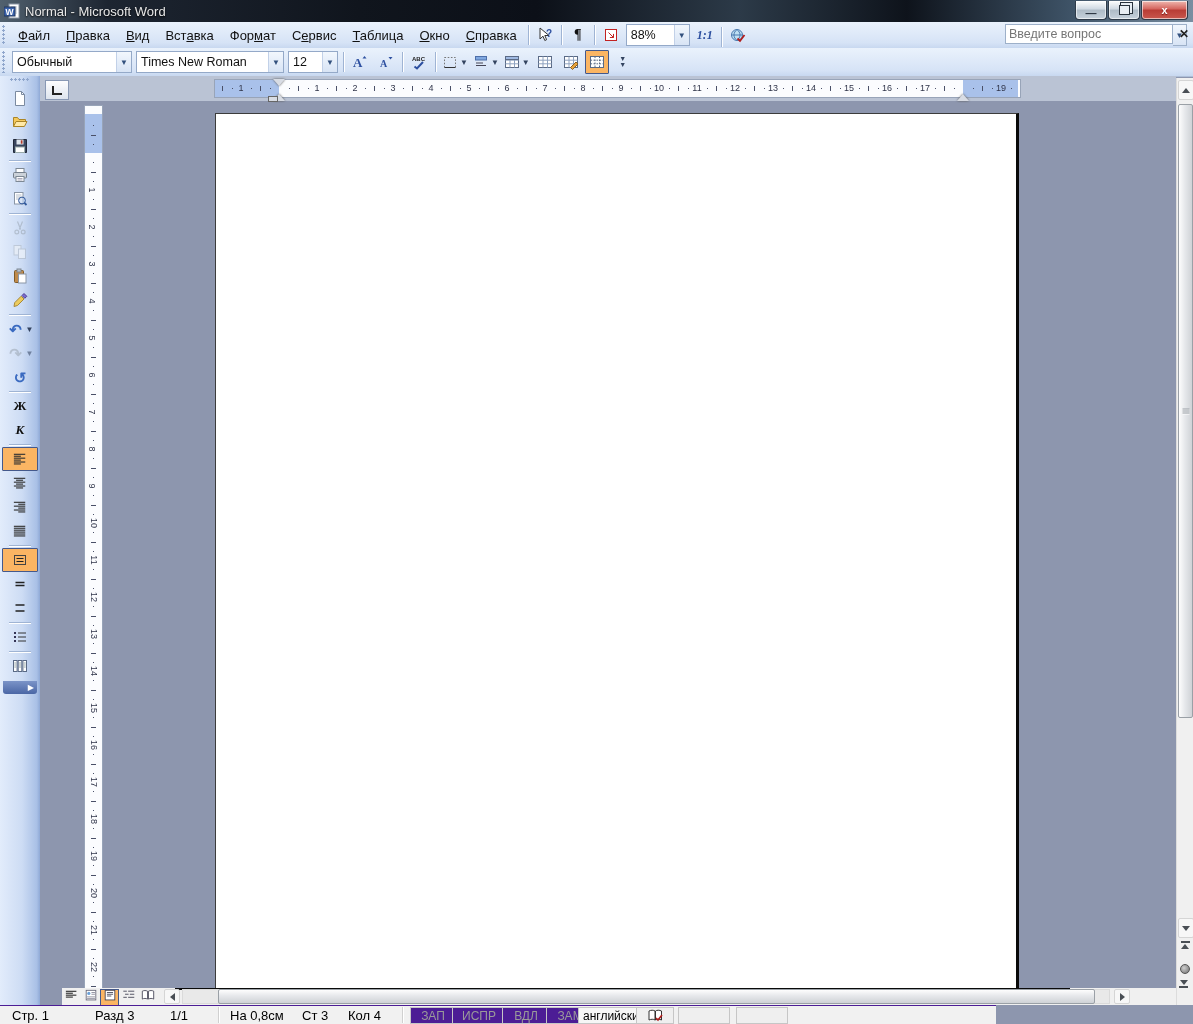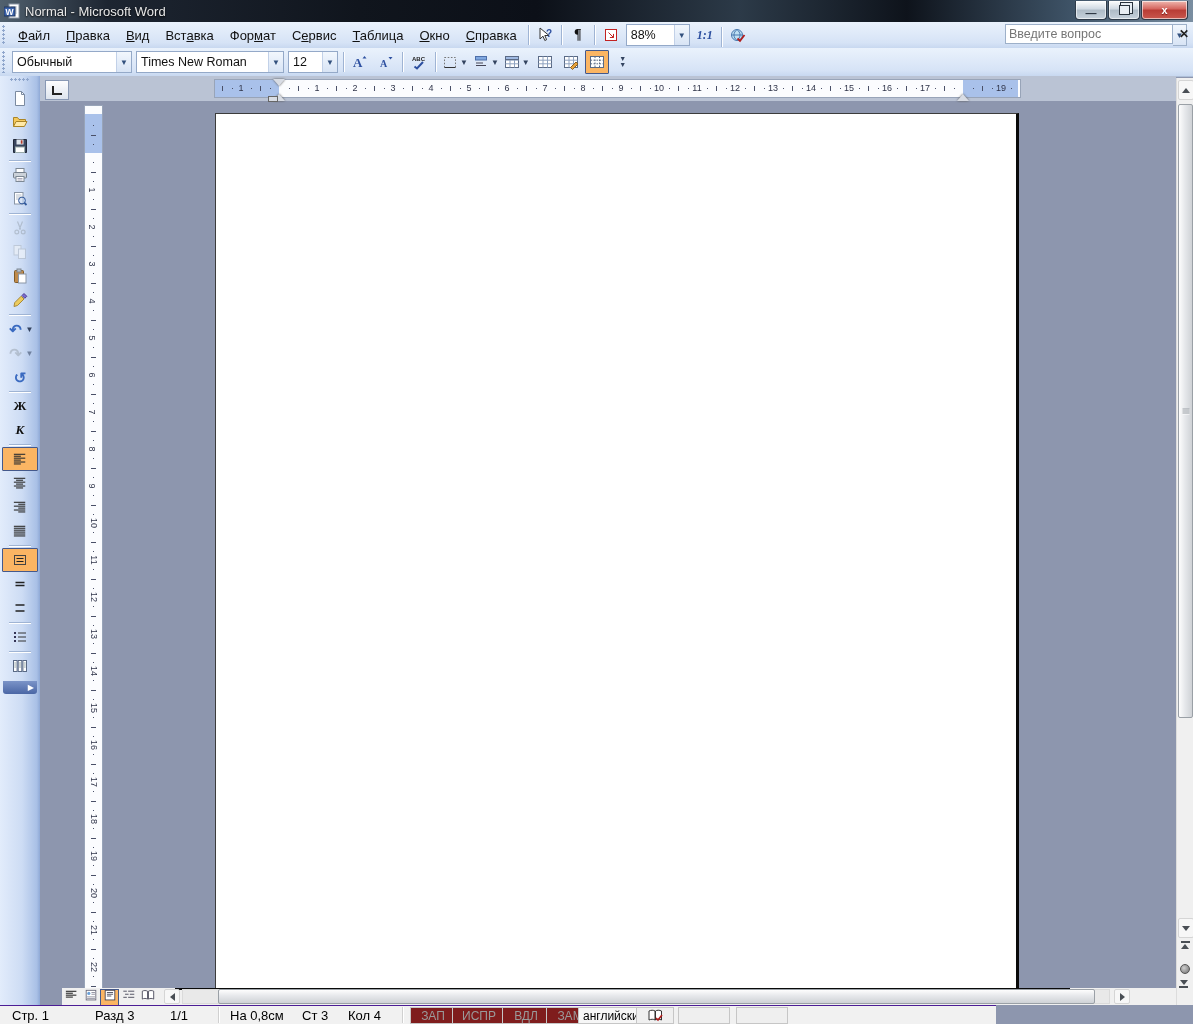--- a/index.html
+++ b/index.html
@@ -111,21 +111,21 @@
   #htrack{position:absolute;left:120px;top:1px;width:928px;height:15px;background:#e9e9e9;border:1px solid #dadada;box-sizing:border-box;}
   #hthumb{position:absolute;left:156px;top:1px;width:877px;height:15px;border:1px solid #9aa0a6;border-radius:2px;box-sizing:border-box;
     background:linear-gradient(#fdfdfd,#e6e8eb 45%,#cfd2d6);}
   #pagebottomline{position:absolute;left:113px;top:0px;width:895px;height:2px;background:#0a0a0a;}
 
   
   #statusbar{position:absolute;left:0;top:1005px;width:996px;height:19px;background:#f1f1f1;border-top:1px solid #4c1d95;color:#000;}
   .scell{position:absolute;top:2px;white-space:nowrap;}
   .sdivider{position:absolute;top:1px;width:1px;height:16px;background:#d0d0d0;box-shadow:1px 0 0 #fff;}
   .stoggle{position:absolute;top:1px;height:15px;border:1px solid #c6c6c6;color:#9a9a9a;font-size:12px;
-    display:flex;align-items:center;justify-content:center;padding:0 4px;background:#7f1d1d;}
+    display:flex;align-items:center;justify-content:center;padding:0 4px;background:#4c1d95;}
   .stoggle.on{color:#000;background:#f6f6f6;}
   .sbox{position:absolute;top:1px;height:15px;border:1px solid #c6c6c6;background:#efefef;}
 </style>
 </head>
 <body>
 
 <div id="app">
 
   <div id="titlebar">
     <span class="appicon">

